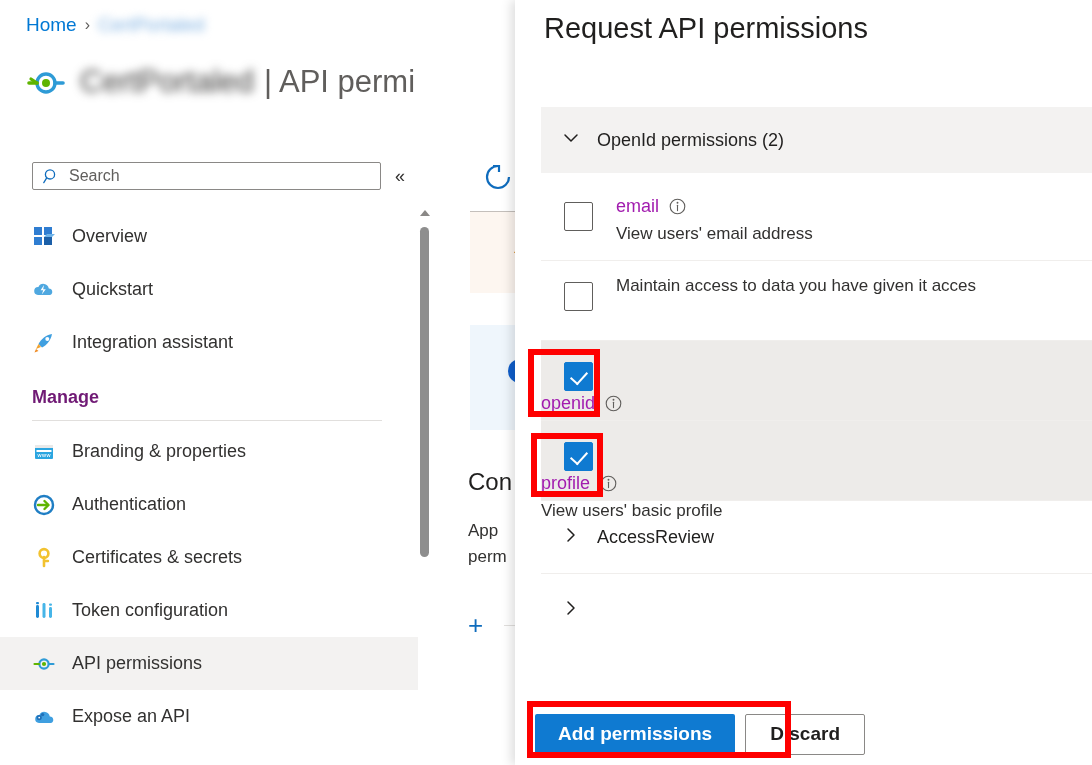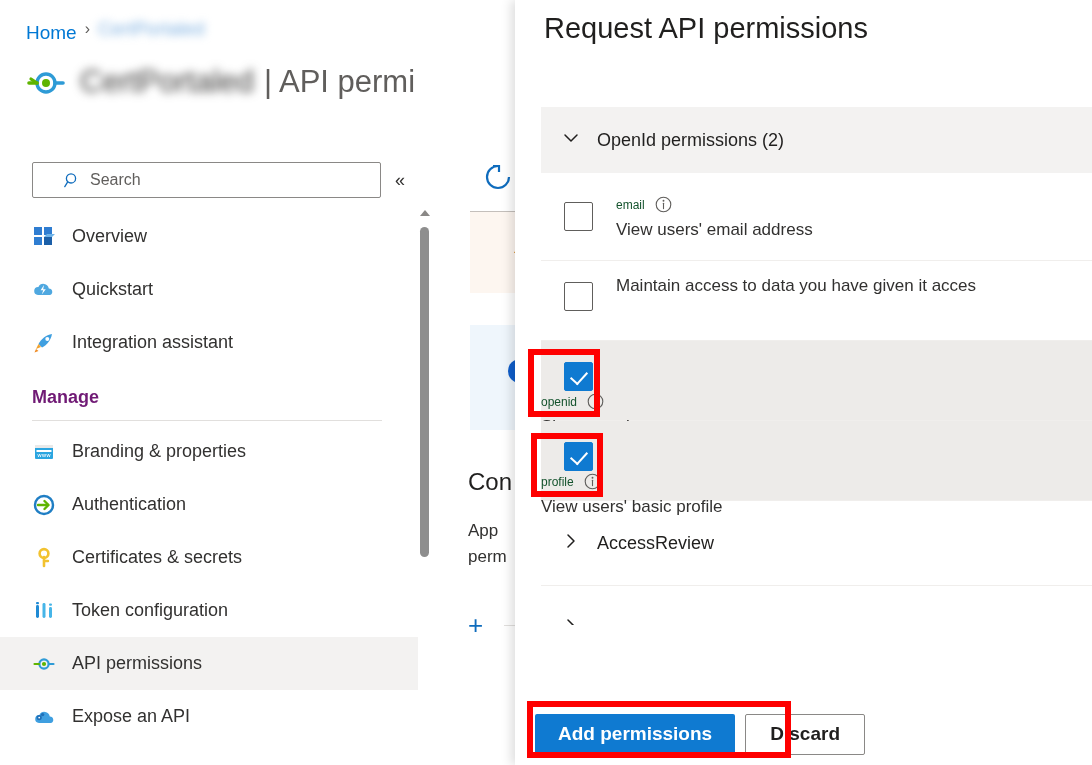--- a/index.html
+++ b/index.html
@@ -13,21 +13,21 @@
     -webkit-font-smoothing: antialiased;
   }
   #root { position: relative; width: 1092px; height: 765px; }
 
   
   .breadcrumb {
     position: absolute; left: 26px; top: 14px;
     display: flex; align-items: center; gap: 8px;
     font-size: 19px;
   }
-  .bc-link { color: #0078d4; cursor: pointer; margin-top: 8px; }
+  .bc-link { color: #0078d4; cursor: pointer; }
   .bc-sep { color: #605e5c; font-size: 16px; font-weight: 300; }
   .bc-blur {
     color: #7aaee0;
     filter: blur(4.5px);
     user-select: none;
   }
 
   
   .page-title-row {
     position: absolute; left: 26px; top: 58px;
@@ -48,27 +48,26 @@
     width: 432px; height: 615px;
     background: #ffffff;
   }
   .search-row {
     position: absolute; left: 32px; top: 12px;
     display: flex; align-items: center; gap: 0;
     width: 390px;
   }
   .search-box {
     position: relative;
-    width: 349px; height: 36px;
+    width: 349px; height: 28px;
     border: 1px solid #8a8886;
     border-radius: 2px;
     background: #fff;
     display: flex; align-items: center;
     padding-left: 10px;
-    justify-content: flex-end;
   }
   .search-icon { width: 17px; height: 17px; flex: none; margin-right: 9px; }
   .search-input {
     border: 0; outline: 0; background: transparent;
     font-family: "Liberation Sans", sans-serif;
     font-size: 16px; color: #605e5c;
     width: 290px; padding: 0;
   }
   .search-input::placeholder { color: #605e5c; opacity: 1; }
   .collapse-chev {
@@ -204,26 +203,26 @@
   .cb.checked { background: #0f7ad1; border-color: #0f7ad1; }
   .cb.checked::after {
     content: "";
     position: absolute; left: 9px; top: 5px;
     width: 8px; height: 14px;
     border: solid #fff; border-width: 0 2.6px 2.6px 0;
     transform: rotate(42deg);
   }
   .perm-texts { display: flex; flex-direction: column; gap: 7px; padding-top: 2px; }
   .perm-name-line { display: flex; align-items: center; gap: 10px; }
-  .perm-name { font-size: 12px; color: #14532d; white-space: nowrap; }
+  .perm-name { font-size: 18px; color: #a21caf; white-space: nowrap; }
   .info-ico { width: 17px; height: 17px; flex: none; cursor: pointer; }
   .perm-desc { font-size: 17px; color: #323130; white-space: nowrap; }
 
   .group-row {
-    position: relative; height: 85px;
+    position: relative; height: 73px;
     border-bottom: 1px solid #f0eeec;
     display: flex; align-items: center; gap: 16px;
     padding-left: 20px; cursor: pointer;
   }
   .group-row .gr-label { font-size: 18px; color: #201f1e; }
 
   
   .panel-footer {
     position: absolute; left: 0; bottom: 0;
     width: 683px; height: 62px;

